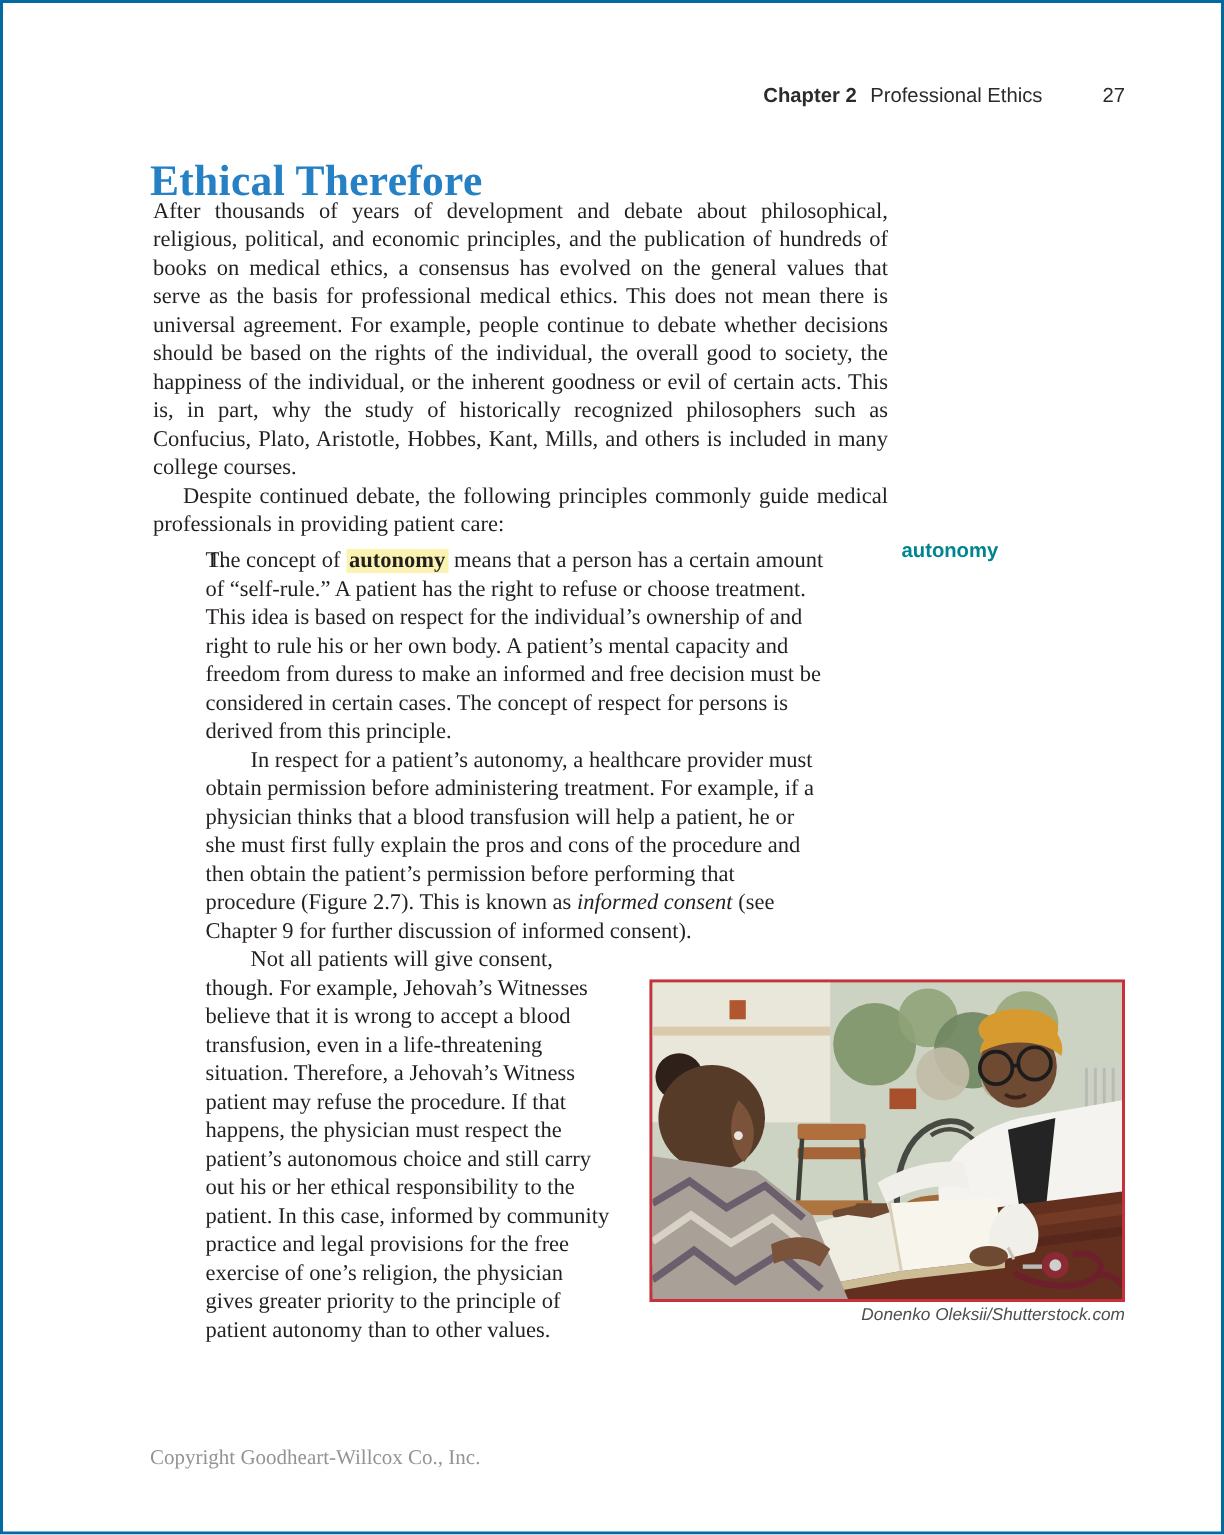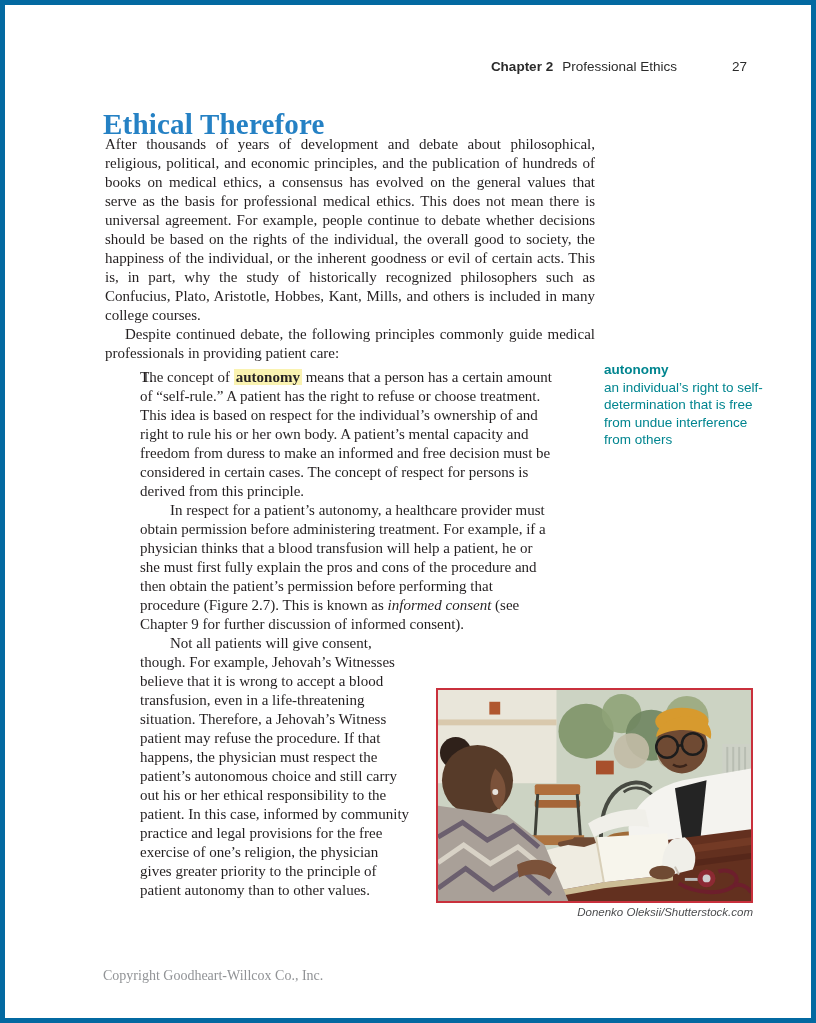--- a/index.html
+++ b/index.html
@@ -1,35 +1,35 @@
 <!DOCTYPE html>
 <html><head>
 <meta charset="utf-8">
 <style>
   html,body { margin:0; padding:0; background:#ffffff; }
   .page {
     position: relative;
     width: 816px; height: 1023px;
     background: #ffffff;
-    border: 5px solid #0369a1;
+    border: 2px solid #0369a1;
     box-sizing: border-box;
     overflow: hidden;
     font-family: "Liberation Serif", serif;
     color: #231f20;
   }
   
   .running-head {
     position: absolute; top: 54px; right: 64px;
     font-family: "Liberation Sans", sans-serif;
     font-size: 13.5px; color: #2b2b2b;
     display: flex; align-items: baseline;
   }
   .running-head .chap { font-weight: bold; }
   .running-head .chap-title { margin-left: 9px; }
-  .running-head .pagenum { margin-left: 55px; }
+  .running-head .pagenum { margin-left: 40px; }
   
   .page-title {
     position: absolute; left: 98px; top: 84px;
     font-size: 29px; font-weight: bold; color: #2581c4;
     letter-spacing: 0.2px;
   }
   
   .main-col {
     position: absolute; left: 100px; top: 130px; width: 490px;
     font-size: 15px; line-height: 19px;
@@ -48,21 +48,21 @@
   }
   .italic { font-style: italic; }
   
   .margin-note {
     position: absolute; left: 599px; top: 356px; width: 160px;
     font-family: "Liberation Sans", sans-serif;
     font-size: 13.5px; line-height: 17.5px; color: #00858f;
   }
   .margin-note .term { font-weight: bold; }
   
-  .figure-block { position: absolute; left: 431px; top: 651px; width: 317px; margin-top: 32px; }
+  .figure-block { position: absolute; left: 431px; top: 651px; width: 317px; }
   .photo-frame {
     width: 317px; height: 215px; box-sizing: border-box;
     border: 2px solid #c9303c; background: #ccd3c3;
   }
   .photo-frame svg { display:block; width: 100%; height: 100%; }
   .photo-credit {
     margin-top: 3px; text-align: right;
     font-family: "Liberation Sans", sans-serif;
     font-style: italic; font-size: 11.5px; color: #4d4e50;
   }
@@ -101,21 +101,20 @@
       <div class="list-body">
         <p><span>The concept of </span><span class="term-highlight">autonomy</span><span> means that a person has a certain amount of “self-rule.” A patient has the right to refuse or choose treatment. This idea is based on respect for the individual’s ownership of and right to rule his or her own body. A patient’s mental capacity and freedom from duress to make an informed and free decision must be considered in certain cases. The concept of respect for persons is derived from this principle.</span></p>
         <p class="para-consent"><span>In respect for a patient’s autonomy, a healthcare provider must obtain permission before administering treatment. For example, if a physician thinks that a blood transfusion will help a patient, he or she must first fully explain the pros and cons of the procedure and then obtain the patient’s permission before performing that procedure (Figure 2.7). This is known as </span><span class="italic">informed consent</span><span> (see Chapter 9 for further discussion of informed consent).</span></p>
         <p class="para-refusal">Not all patients will give consent, though. For example, Jehovah’s Witnesses believe that it is wrong to accept a blood transfusion, even in a life-threatening situation. Therefore, a Jehovah’s Witness patient may refuse the procedure. If that happens, the physician must respect the patient’s autonomous choice and still carry out his or her ethical responsibility to the patient. In this case, informed by community practice and legal provisions for the free exercise of one’s religion, the physician gives greater priority to the principle of patient autonomy than to other values.</p>
       </div>
     </div>
   </div>
 
   <div class="margin-note">
     <div class="term">autonomy</div>
-    <div>an individual’s right to self-determination that is free from undue interference from others</div>
   </div>
 
   <div class="figure-block">
     <div class="photo-frame" role="img" aria-label="A doctor in a white coat points at an open document while explaining it to a patient across a wooden table">
       <svg viewBox="0 0 317 215" preserveAspectRatio="none">
 
         <rect x="0" y="0" width="317" height="215" fill="#ccd3c3"></rect>
 
         <rect x="0" y="0" width="120" height="95" fill="#e9e6da"></rect>
         <rect x="0" y="30" width="120" height="6" fill="#d9c9ad"></rect>

